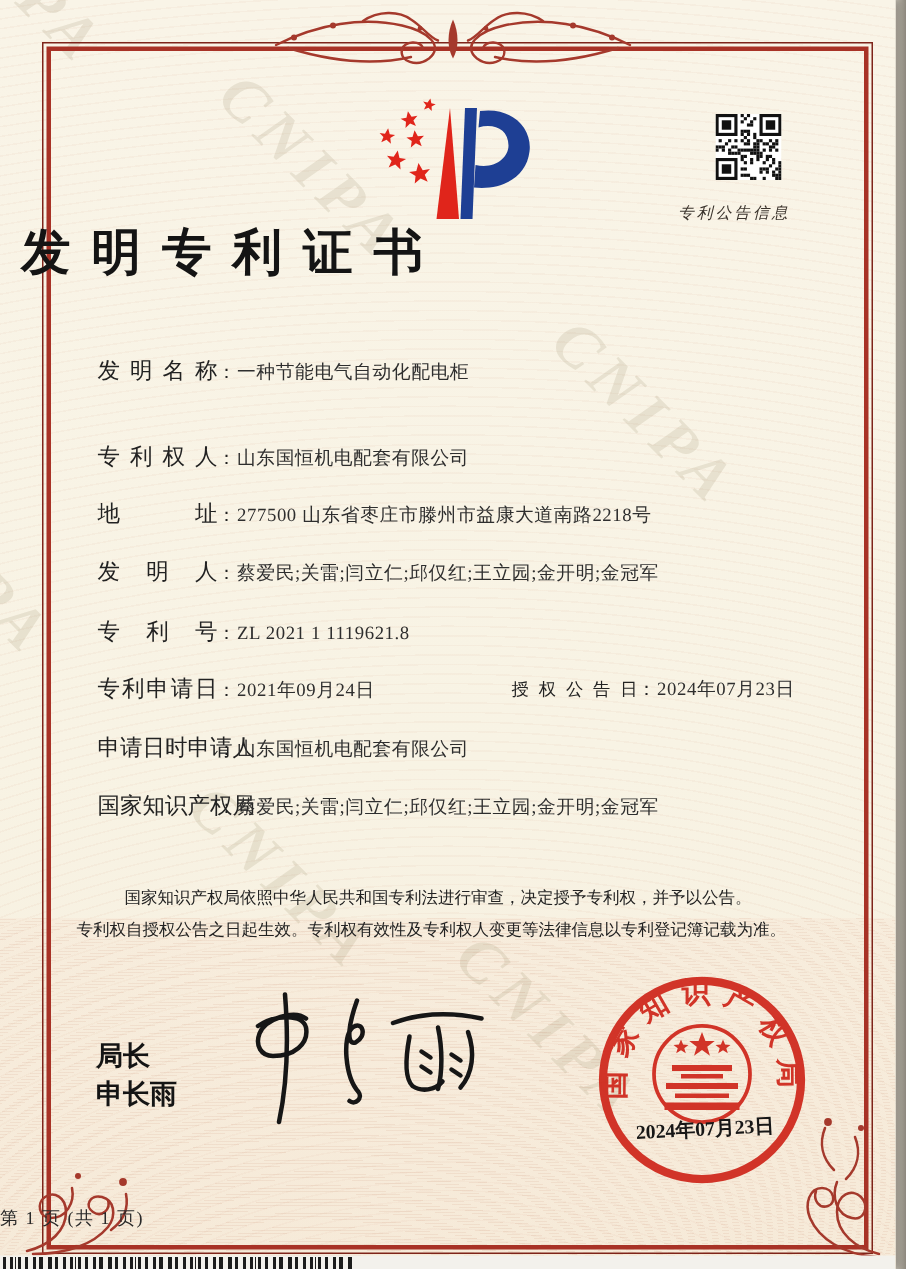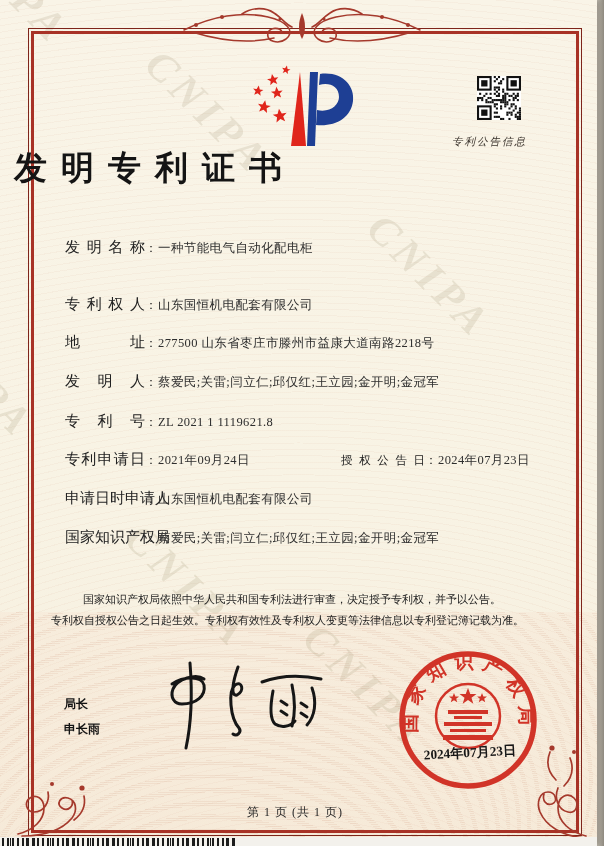--- a/index.html
+++ b/index.html
@@ -47,28 +47,28 @@
   .lbl2{display:inline-block;width:84px;font-size:11.5px;
        text-align:justify;text-align-last:justify;color:#222}
   
   .statement{position:absolute;left:51px;top:589px;width:521px;
        font-size:11px;line-height:21px;color:#222;
        letter-spacing:0}
   .st-l1{text-indent:32px}
   
   .director{position:absolute;left:64px;top:692px;
        font-family:"Liberation Sans","DejaVu Sans",sans-serif;
-       font-size:12px;font-weight:600;color:#141414;line-height:25px}
+       font-size:18px;font-weight:600;color:#141414;line-height:25px}
   .sig{position:absolute;left:150px;top:658px;width:190px;height:98px}
   
   .seal{position:absolute;left:396px;top:648px;width:144px;height:144px;opacity:.93}
   .seal-date{position:absolute;left:408px;top:744px;width:124px;text-align:center;
        font-size:13.2px;font-weight:700;color:#171717;transform:rotate(-3deg);z-index:6}
   
-  .footer{position:absolute;left:0;right:7px;top:804px;text-align:center;
+  .footer{position:absolute;left:0;right:7px;top:804px;text-align:left;
        font-size:12px;letter-spacing:1px;color:#2a2a2a}
   .bottom-strip{position:absolute;left:0;top:837px;width:597px;height:9px;background:#f3f1ec}
   .barcode{position:absolute;left:2px;top:838px;width:234px;height:8px;
        background-image:
         repeating-linear-gradient(90deg,#1c1c1c 0 2px,transparent 2px 5px),
         repeating-linear-gradient(90deg,#1c1c1c 0 1px,transparent 1px 8px)}
   .orn-top{position:absolute;left:180px;top:5px;width:244px;height:46px}
   .orn-bl{position:absolute;left:12px;top:768px;width:88px;height:72px}
   .orn-br{position:absolute;left:512px;top:742px;width:80px;height:98px}
   svg{display:block}

